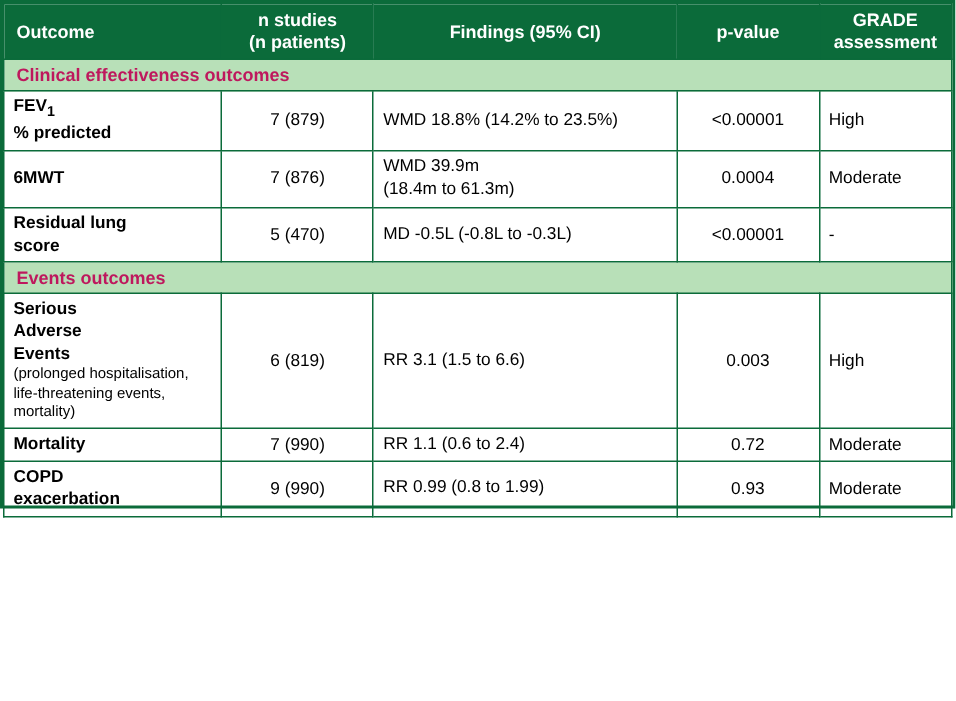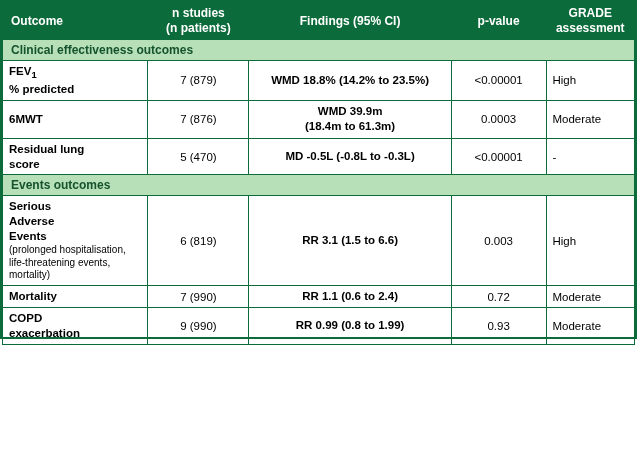--- a/index.html
+++ b/index.html
@@ -45,35 +45,33 @@
   thead th.col-outcome {
     text-align: left;
     padding-left: 8px;
   }
   tr.section-row td {
     background: #b8e0b8;
     font-weight: bold;
     font-size: 12px;
     text-align: left;
     padding: 3px 8px;
-    color: #14532d;
+    color: #be185d;
   }
   td.outcome {
     text-align: left;
     font-weight: bold;
     padding-left: 8px;
     line-height: 1.3;
   }
   td.center {
     text-align: center;
   }
   td.findings {
-    text-align: center;
     line-height: 1.35;
-    font-weight: bold;
   }
   .sub {
     font-size: 9.5px;
     vertical-align: sub;
     font-weight: bold;
   }
   .note {
     font-weight: normal;
     font-size: 10px;
     line-height: 1.25;
@@ -129,21 +127,21 @@
       </tr>
 
 
       <tr>
         <td class="outcome">6MWT</td>
         <td class="center">7 (876)</td>
         <td class="findings">
           <span class="line">WMD 39.9m</span>
           <span class="line">(18.4m to 61.3m)</span>
         </td>
-        <td class="center">0.0003</td>
+        <td class="center">0.0004</td>
         <td>Moderate</td>
       </tr>
 
       <tr>
         <td class="outcome">
           <span class="line">Residual lung</span>
           <span class="line">score</span>
         </td>
         <td class="center">5 (470)</td>
         <td class="findings">

